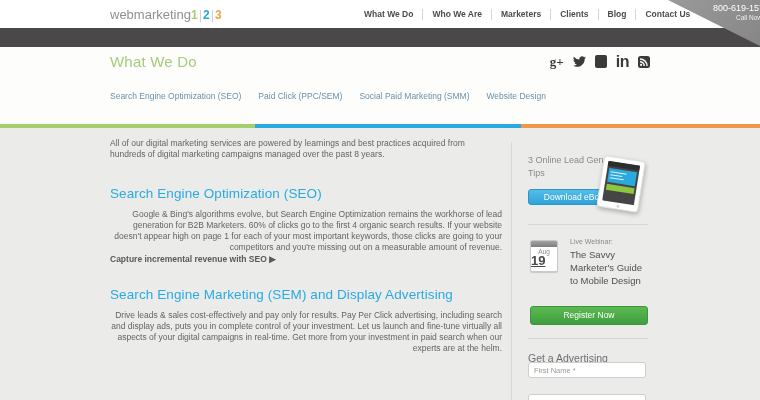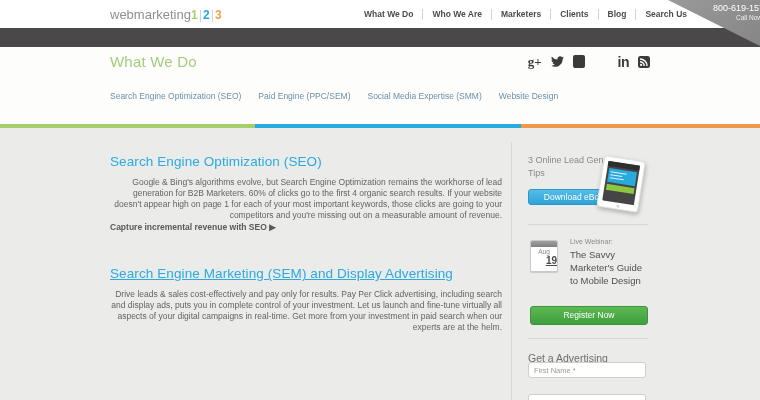--- a/index.html
+++ b/index.html
@@ -27,39 +27,39 @@
   .ribbon .phone { position:absolute; top:3px; right:-4px; font-size:9px; color:#fff; white-space:nowrap; }
   .ribbon .callnow { position:absolute; top:14px; right:-2px; font-size:6.5px; color:#efefef; white-space:nowrap; }
 
   
   .band { position:absolute; left:0; top:47px; width:760px; height:77px; background:#fdfdfc; z-index:1; }
   .page-title { position:absolute; left:110px; top:6px; font-size:15px; color:#a5cc7d; letter-spacing:.2px; }
   .social { position:absolute; right:110px; top:8px; display:flex; align-items:center; gap:9px; }
   .social .sicon { height:13px; display:flex; align-items:center; justify-content:center; color:#3b3b3b; cursor:pointer; }
   .gplus { font-size:13px; font-weight:bold; font-family:"Liberation Serif", serif; }
   .fb-box { width:12px; height:12px; background:#3b3b3b; border-radius:2px; color:#fdfdfc; font-size:10px; font-weight:bold; font-family:"Liberation Serif", serif; display:flex; align-items:flex-end; justify-content:center; line-height:11px; }
-  .in-txt { font-size:14px; font-weight:bold; letter-spacing:-.5px;margin-left:24px; }
+  .in-txt { font-size:16px; font-weight:bold; letter-spacing:-.5px; }
   .subnav-row { position:absolute; left:110px; display:flex; gap:17px; }
   .subnav-row.r1 { top:44px; }
   .subnav-row.r2 { top:61px; }
   .subnav-row .slink { font-size:8.5px; color:#6b90a8; cursor:pointer; white-space:nowrap; }
 
   
   .tribar { position:absolute; left:0; top:124px; width:760px; height:4px; display:flex; }
   .tribar .g { width:33.5%; background:#a6ce6d; }
   .tribar .b { width:35%; background:#29abe2; }
   .tribar .o { flex:1; background:#f0984a; }
 
   
   .main { position:absolute; left:110px; top:128px; width:392px; }
   .intro-title { margin-top:16px; font-size:15.5px; color:#58595b; letter-spacing:.1px; }
   .intro-body { margin-top:10px; font-size:8.5px; line-height:11px; color:#636466; }
   .sec-title { font-size:13.5px; color:#29abe2; letter-spacing:.1px; }
   .sec-title.t1 { margin-top:26px; }
-  .sec-title.t2 { margin-top:34px;text-decoration:underline; }
+  .sec-title.t2 { margin-top:23px; }
   .sec-body { margin-top:8px; font-size:8.5px; line-height:11px; color:#636466;text-align:right; }
   .sec-cta { margin-top:1px; font-size:8.5px; font-weight:bold; color:#58595b; cursor:pointer; }
 
   
   .vdivider { position:absolute; left:511px; top:142px; width:1px; height:258px; background:#d9d7d4; }
 
   
   .sidebar { position:absolute; left:528px; top:128px; width:120px; }
   .ebook-title { position:absolute; left:0; top:26px; width:82px; font-size:9px; line-height:13px; color:#8a8a8a; }
   .btn-download { position:absolute; left:0; top:61px; width:96px; height:16px; background:linear-gradient(#55bde9,#2fa3d9); border:1px solid #2a95c8; border-radius:3px; color:#fff; font-size:8.5px; line-height:14px; text-align:center; cursor:pointer; }
@@ -69,21 +69,21 @@
   .tablet .scr-blue { position:absolute; left:2px; top:7px; right:2px; height:14px; background:#2aa9df; }
   .tablet .scr-line { position:absolute; left:4px; height:1px; background:rgba(255,255,255,.85); }
   .tablet .scr-green { position:absolute; left:2px; top:23px; right:2px; height:6px; background:#8dc63f; }
   .tablet .home-dot { position:absolute; left:50%; bottom:1.5px; width:3px; height:3px; margin-left:-1.5px; background:#d9d9d9; border-radius:50%; }
   .sb-divider { position:absolute; left:0; width:120px; height:1px; background:#d9d7d4; }
   .sb-div1 { top:96px; }
   .sb-div2 { top:210px; }
   .calendar { position:absolute; left:2px; top:112px; width:28px; height:32px; background:#fff; border:1px solid #c9c9c9; border-radius:2px; box-shadow:0 1px 1px rgba(0,0,0,.15); overflow:hidden; }
   .calendar .cal-top { height:6px; background:linear-gradient(#a2a2a2,#7e7e7e); }
   .calendar .cal-month { font-size:6.5px; color:#8a8a8a; text-align:center; margin-top:1px; }
-  .calendar .cal-day { font-size:10px; font-weight:bold; color:#4a4a4a; text-align:right; line-height:12px;text-decoration:underline; }
+  .calendar .cal-day { font-size:13px; font-weight:bold; color:#4a4a4a; text-align:left; line-height:12px;text-decoration:underline; }
   .webinar-label { position:absolute; left:42px; top:110px; font-size:7px; color:#8a8a8a; }
   .webinar-title { position:absolute; left:42px; top:120px; width:80px; font-size:9.5px; line-height:13px; color:#4f5052; }
   .btn-register { position:absolute; left:2px; top:178px; width:118px; height:19px; background:linear-gradient(#5cb952,#3f9e3e); border:1px solid #3c953b; border-radius:3px; color:#fff; font-size:8.5px; line-height:17px; text-align:center; cursor:pointer; }
   .consult-title { position:absolute; left:0; top:224px; font-size:10.5px; color:#6d6e70; }
   .consult-input { position:absolute; left:0; width:118px; height:16px; background:#fff; border:1px solid #cfcfcd; border-radius:3px; font-size:7.5px; color:#4a4a4a; padding:0 5px; font-family:"Liberation Sans", sans-serif; }
   .consult-input::placeholder { color:#9b9b9b; }
   .ci-1 { top:234px; }
   .ci-2 { top:266px; }
 </style>
 </head>
@@ -97,21 +97,21 @@
       <span class="item">What We Do</span>
       <span class="sep"></span>
       <span class="item">Who We Are</span>
       <span class="sep"></span>
       <span class="item">Marketers</span>
       <span class="sep"></span>
       <span class="item">Clients</span>
       <span class="sep"></span>
       <span class="item">Blog</span>
       <span class="sep"></span>
-      <span class="item">Search Us</span>
+      <span class="item">Contact Us</span>
     </nav>
   </div>
 
   <div class="darkbar"></div>
 
   <div class="ribbon">
     <div class="phone">800-619-157</div>
     <div class="callnow">Call Now</div>
   </div>
 
@@ -128,33 +128,34 @@
       <span class="sicon in-txt">in</span>
       <span class="sicon">
         <svg width="12" height="12" viewBox="0 0 24 24">
             <rect width="24" height="24" rx="5" fill="#3b3b3b"></rect>
             <path fill="#fdfdfc" d="M6.2 15.6a2.2 2.2 0 1 1 0 4.4 2.2 2.2 0 0 1 0-4.4zM4 4.4A15.6 15.6 0 0 1 19.6 20h-2.9A12.7 12.7 0 0 0 4 7.3zm0 5.7a9.9 9.9 0 0 1 9.9 9.9h-2.9A7.1 7.1 0 0 0 4 12.9z"></path>
           </svg>
       </span>
     </div>
     <div class="subnav-row r1">
       <span class="slink">Search Engine Optimization (SEO)</span>
-      <span class="slink">Paid Engine (PPC/SEM)</span>
-      <span class="slink">Social Media Expertise (SMM)</span>
+      <span class="slink">Paid Click (PPC/SEM)</span>
+      <span class="slink">Social Paid Marketing (SMM)</span>
       <span class="slink">Website Design</span>
     </div>
   </div>
 
   <div class="tribar">
     <div class="g"></div>
     <div class="b"></div>
     <div class="o"></div>
   </div>
 
   <div class="main">
+    <div class="intro-body">All of our digital marketing services are powered by learnings and best practices acquired from hundreds of digital marketing campaigns managed over the past 8 years.</div>
 
     <div class="sec-title t1">Search Engine Optimization (SEO)</div>
     <div class="sec-body">Google &amp; Bing's algorithms evolve, but Search Engine Optimization remains the workhorse of lead generation for B2B Marketers. 60% of clicks go to the first 4 organic search results. If your website doesn't appear high on page 1 for each of your most important keywords, those clicks are going to your competitors and you're missing out on a measurable amount of revenue.</div>
     <div class="sec-cta">Capture incremental revenue with SEO ▶</div>
 
     <div class="sec-title t2">Search Engine Marketing (SEM) and Display Advertising</div>
     <div class="sec-body">Drive leads &amp; sales cost-effectively and pay only for results. Pay Per Click advertising, including search and display ads, puts you in complete control of your investment. Let us launch and fine-tune virtually all aspects of your digital campaigns in real-time. Get more from your investment in paid search when our experts are at the helm.</div>
 
   </div>
 

